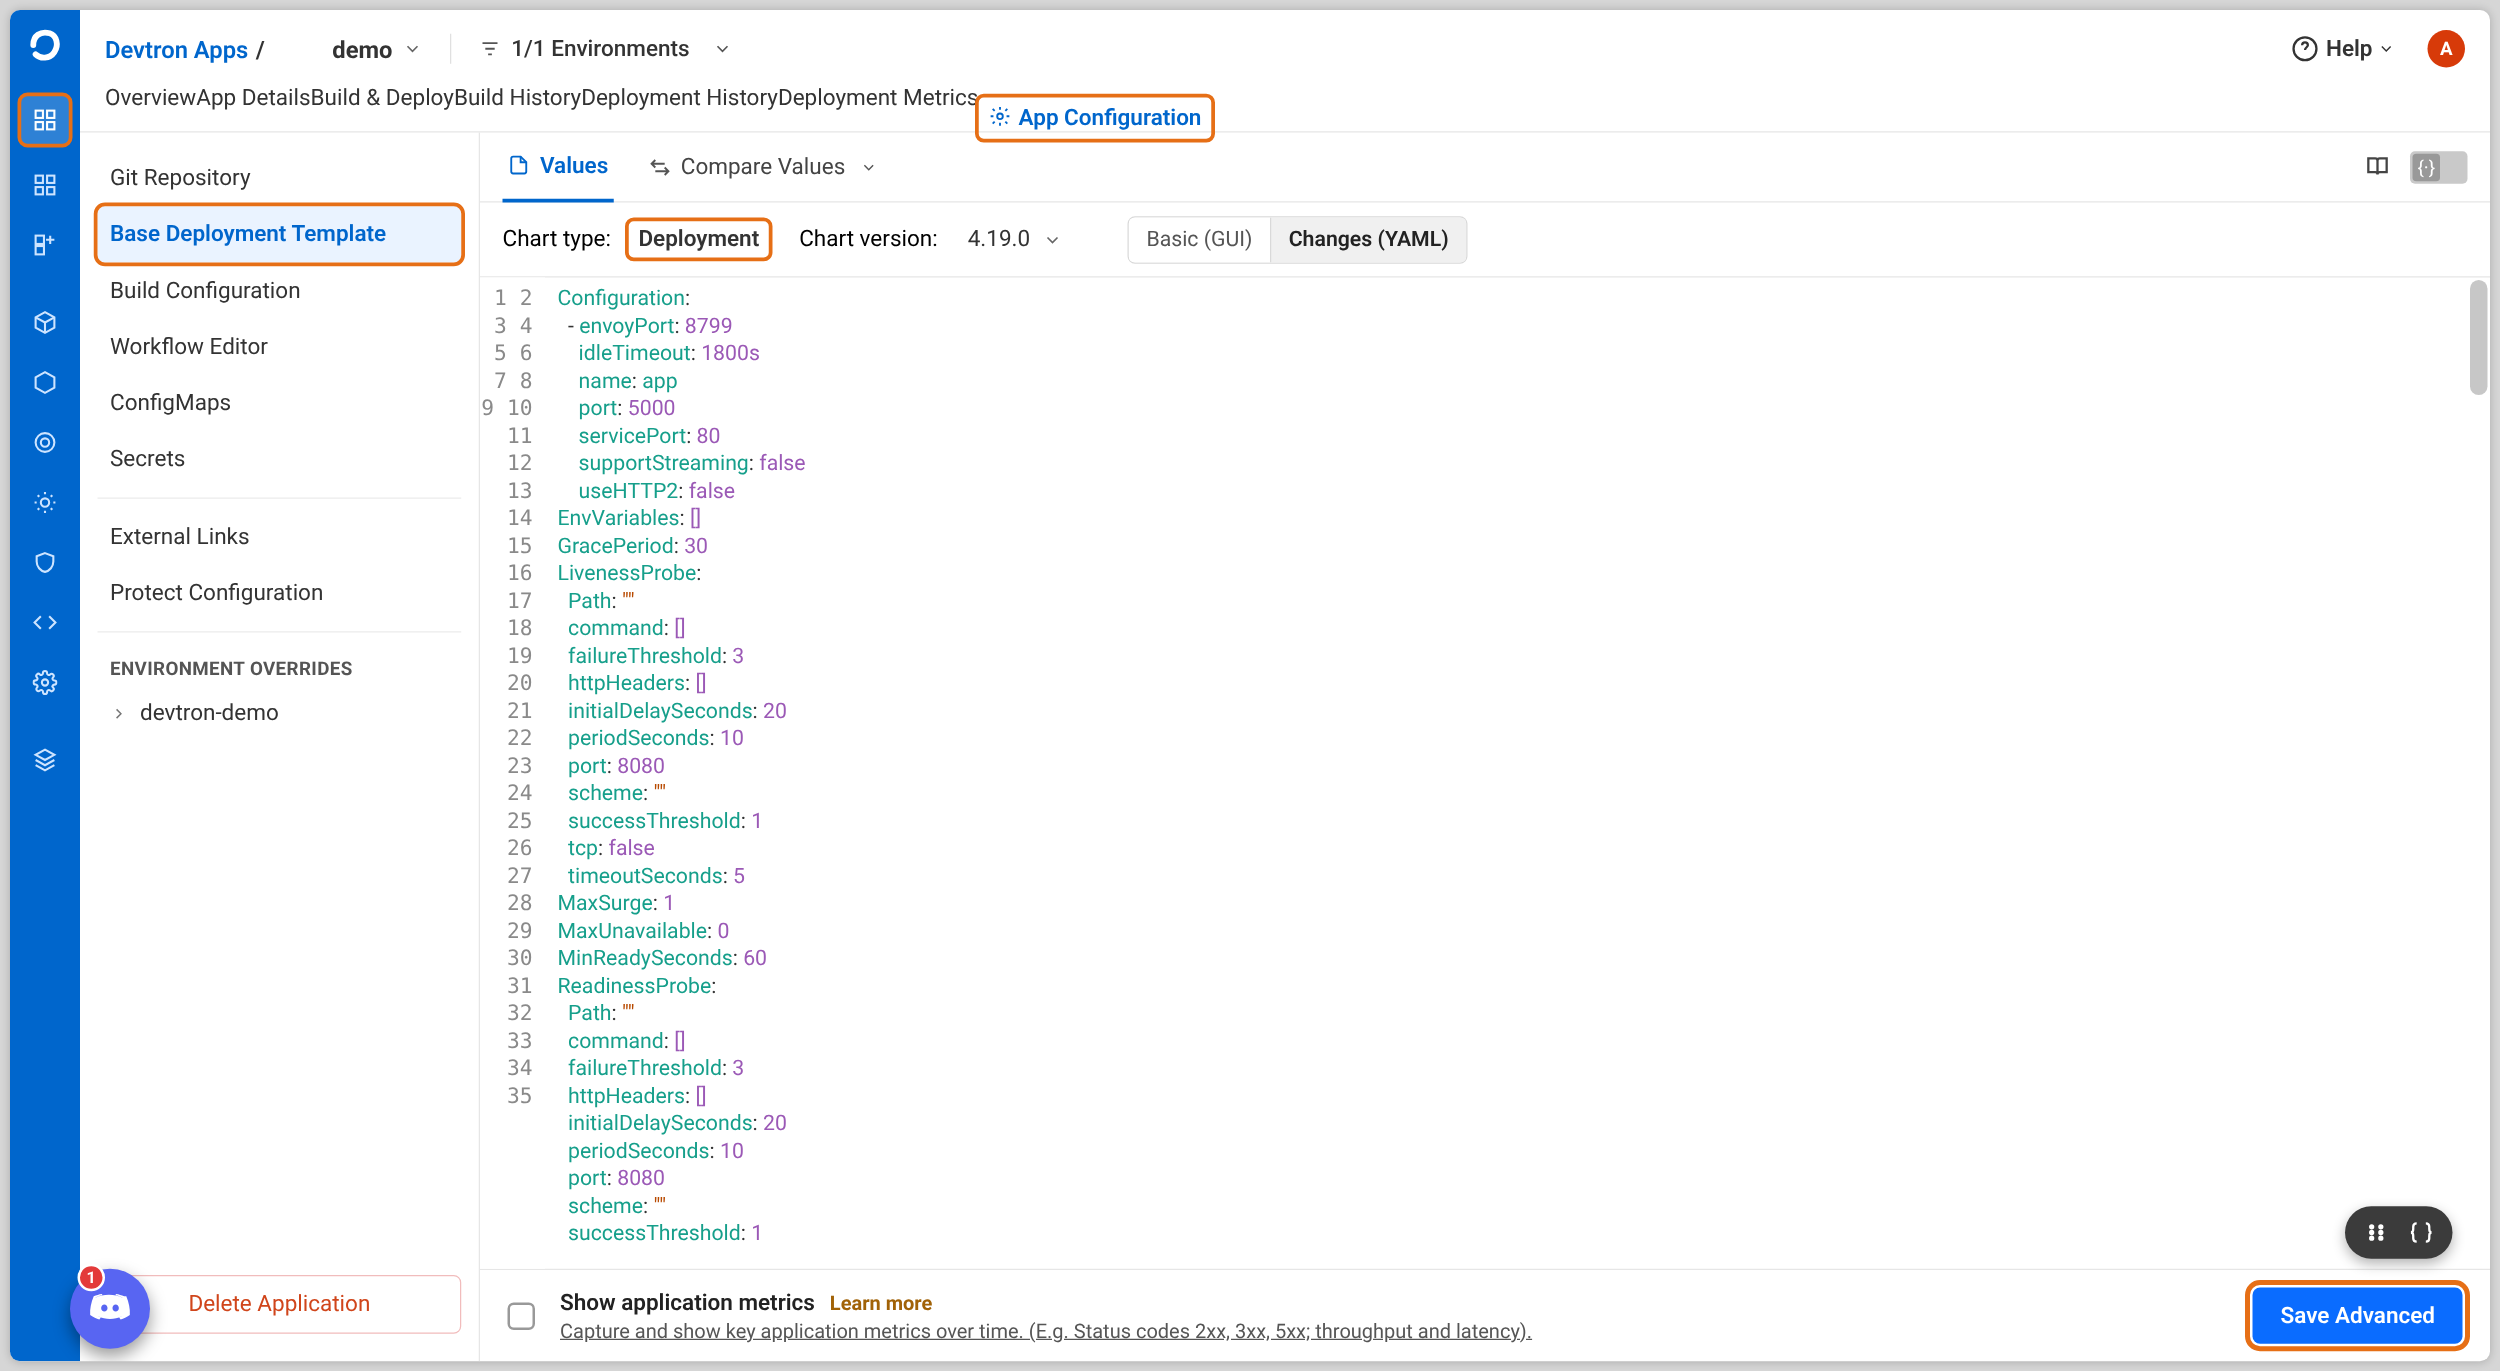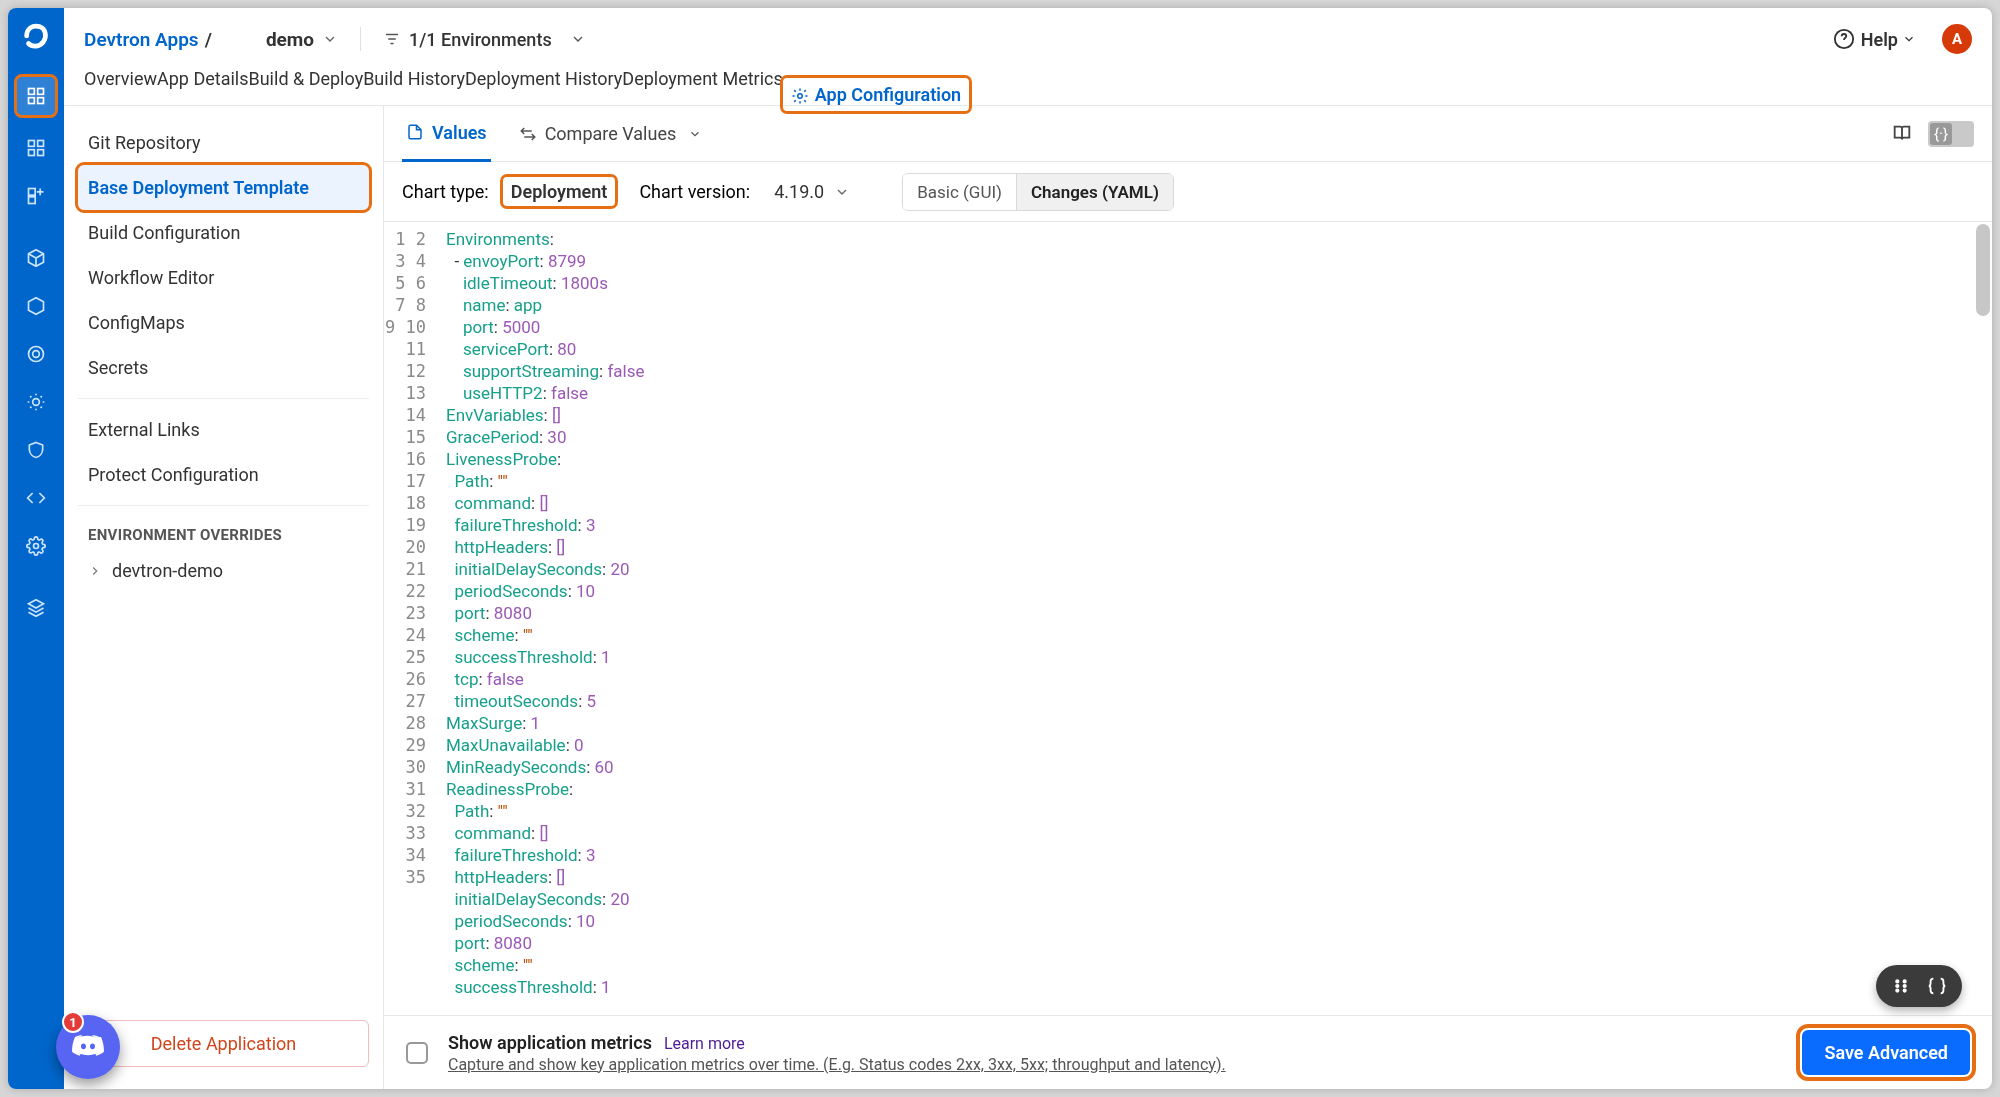--- a/index.html
+++ b/index.html
@@ -28,21 +28,21 @@
     .env-filter { display: flex; align-items: center; color: #333; font-size: 18px; font-weight: 500; }
     .env-filter svg { margin-right: 8px; color: #555; }
     .header-right { margin-left: auto; display: flex; }
     .help-btn { display: flex; align-items: center; font-weight: 600; color: #333; font-size: 18px; margin-right: 20px; cursor: pointer; }
     .help-btn svg { margin-right: 6px; }
     .avatar { width: 30px; height: 30px; border-radius: 50%; background: #d73a09; color: #fff; display: flex; align-items: center; justify-content: center; font-weight: 700; font-size: 15px; }
 
     .header-tabs { display: flex; align-items: center; height: 48px; }
     .tab-item { font-size: 18px; color: #333; cursor: pointer; padding: 8px 0; }
     .tab-item.active { color: #0066cc; font-weight: 600; }
-    .tab-item.highlighted { outline: 3px solid #e66f16; padding: 6px 8px; border-radius: 4px; display: flex; align-items: flex-end; gap: 6px; margin-top: 32px; }
+    .tab-item.highlighted { outline: 3px solid #e66f16; padding: 6px 8px; border-radius: 4px; display: flex; align-items: flex-start; gap: 6px; margin-top: 32px; }
     .tab-item.highlighted svg { width: 18px; height: 18px; }
 
     
     .content { flex: 1; display: flex; min-height: 0; }
 
     
     .side-nav { width: 320px; border-right: 1px solid #e6e6e6; padding: 14px 14px; display: flex; flex-direction: column; }
     .nav-item { padding: 12px 10px; font-size: 18px; color: #333; cursor: pointer; border-radius: 4px; }
     .nav-item.active { color: #0066cc; font-weight: 600; background: #eaf3ff; }
     .nav-item.highlighted { outline: 3px solid #e66f16; border-radius: 6px; }
@@ -85,21 +85,21 @@
     .tok-punct { color: #333; }
     .tok-str { color: #b84a00; }
     .editor-scroll { position: absolute; right: 2px; top: 2px; width: 14px; height: 92px; background: #c7c7c7; border-radius: 8px; }
 
     .float-handle { position: absolute; right: 30px; bottom: 82px; display: flex; background: #3b3b3b; border-radius: 30px; padding: 10px 14px; gap: 14px; color: #fff; box-shadow: 0 4px 10px rgba(0,0,0,0.3); }
     .float-handle svg { width: 22px; height: 22px; }
 
     .footer { height: 74px; border-top: 1px solid #e6e6e6; display: flex; align-items: center; padding: 0 22px; }
     .chk { width: 22px; height: 22px; border: 2px solid #999; border-radius: 5px; margin-right: 20px; cursor: pointer; }
     .footer-text .t1 { font-size: 18px; font-weight: 600; color: #222; }
-    .footer-text .lm { color: #4c1d95; font-weight: 400; margin-left: 8px; cursor: pointer; }
+    .footer-text .lm { color: #a16207; font-weight: 700; margin-left: 8px; cursor: pointer; }
     .footer-text .t2 { font-size: 16px; color: #555; margin-top: 2px; text-decoration: underline; }
     .save-btn { margin-left: auto; background: #0a6cff; color: #fff; border: none; padding: 12px 22px; font-size: 18px; font-weight: 600; border-radius: 6px; cursor: pointer; outline: 4px solid #e66f16; outline-offset: 2px; }
 
     
     .discord { position: absolute; left: -8px; bottom: 10px; width: 64px; height: 64px; border-radius: 50%; background: #5865F2; display: flex; align-items: center; justify-content: center; color: #fff; box-shadow: 0 6px 14px rgba(0,0,0,0.4); }
     .discord .badge { position: absolute; top: -4px; left: 6px; width: 22px; height: 22px; border-radius: 50%; background: #e33a3a; color: #fff; font-size: 13px; font-weight: 700; display: flex; align-items: center; justify-content: center; border: 2px solid #fff; }
   </style>
 </head>
 <body>
 
@@ -334,21 +334,21 @@
 27
 28
 29
 30
 31
 32
 33
 34
 35
 </div>
-          <div class="code" id="code"><span class="tok-key">Environments</span><span class="tok-punct">:</span>
+          <div class="code" id="code"><span class="tok-key">Configuration</span><span class="tok-punct">:</span>
 <span class="tok-punct">  - </span><span class="tok-key">envoyPort</span><span class="tok-punct">: </span><span class="tok-num">8799</span>
 <span class="tok-punct">    </span><span class="tok-key">idleTimeout</span><span class="tok-punct">: </span><span class="tok-num">1800s</span>
 <span class="tok-punct">    </span><span class="tok-key">name</span><span class="tok-punct">: </span><span class="tok-key">app</span>
 <span class="tok-punct">    </span><span class="tok-key">port</span><span class="tok-punct">: </span><span class="tok-num">5000</span>
 <span class="tok-punct">    </span><span class="tok-key">servicePort</span><span class="tok-punct">: </span><span class="tok-num">80</span>
 <span class="tok-punct">    </span><span class="tok-key">supportStreaming</span><span class="tok-punct">: </span><span class="tok-bool">false</span>
 <span class="tok-punct">    </span><span class="tok-key">useHTTP2</span><span class="tok-punct">: </span><span class="tok-bool">false</span>
 <span class="tok-key">EnvVariables</span><span class="tok-punct">: </span><span class="tok-num">[]</span>
 <span class="tok-key">GracePeriod</span><span class="tok-punct">: </span><span class="tok-num">30</span>
 <span class="tok-key">LivenessProbe</span><span class="tok-punct">:</span>

